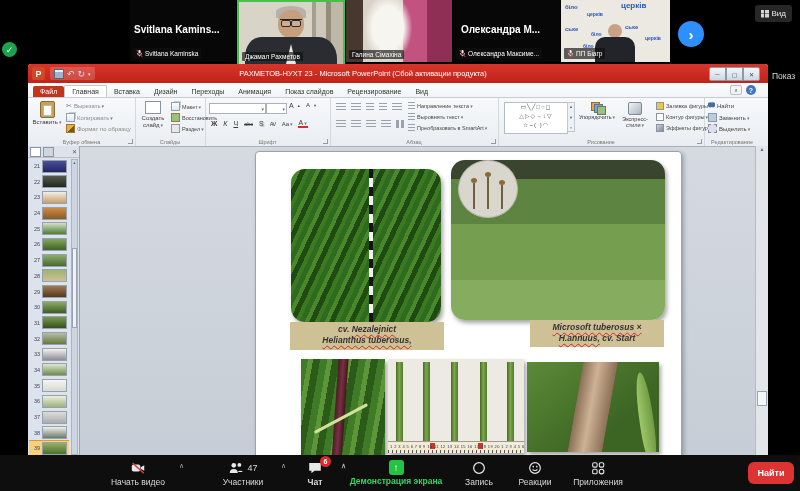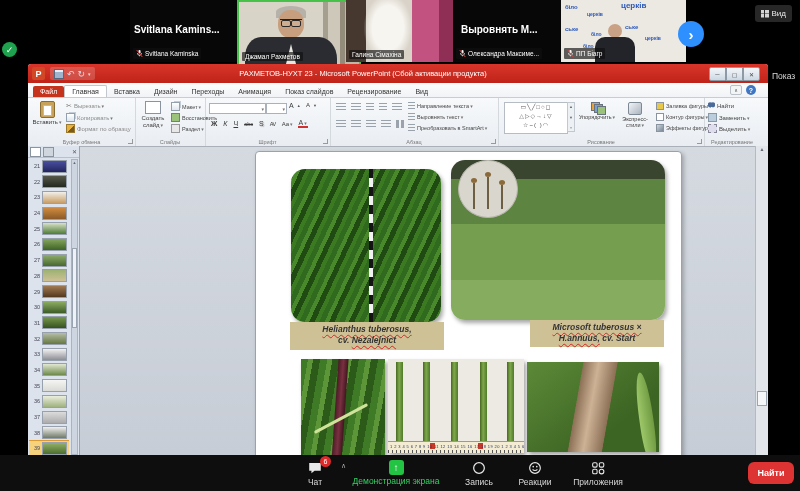--- a/index.html
+++ b/index.html
@@ -1,19 +1,19 @@
 <!DOCTYPE html>
 <html><head>
 <meta charset="utf-8">
 <style>
   html,body{margin:0;padding:0;background:#000;}
   #stage{position:relative;width:800px;height:491px;background:#000;overflow:hidden;
          font-family:"Liberation Sans",sans-serif;-webkit-font-smoothing:antialiased;}
   
-  .vtile{position:absolute;top:0;height:62px;overflow:hidden;background:#070707;padding-left:16px;}
+  .vtile{position:absolute;top:0;height:62px;overflow:hidden;background:#070707;}
   .vtile .bigname{position:absolute;left:4px;top:24px;color:#fff;font-size:10px;font-weight:bold;white-space:nowrap;}
   .chip{position:absolute;left:3px;bottom:3px;display:flex;align-items:center;gap:2px;
         background:rgba(15,15,15,.65);color:#fff;font-size:6.5px;padding:1px 3px;border-radius:1px;white-space:nowrap;}
   .t2{border:2px solid #46c24a;background:linear-gradient(90deg,#d8d4c8 0 70%,#a59f90 70% 74%,#cdc8ba 74% 84%,#938c7b 84% 88%,#beb8a9 88%);}
   .t2 .hair{position:absolute;left:37px;top:4px;width:30px;height:12px;background:#b6b1a9;border-radius:50% 50% 0 0;}
   .t2 .face{position:absolute;left:39px;top:8px;width:26px;height:28px;background:#c79f7e;border-radius:46%;}
   .t2 .glasses{position:absolute;left:41px;top:17px;width:22px;height:6px;border-top:1px solid #222;}
   .t2 .glasses:before,.t2 .glasses:after{content:"";position:absolute;top:0;width:8px;height:5px;border:1px solid #2a2a2a;border-radius:2px;background:rgba(255,255,255,.15);}
   .t2 .glasses:before{left:1px;} .t2 .glasses:after{right:1px;}
   .t2 .suit{position:absolute;bottom:0;left:6px;width:92px;height:27px;background:#2a2c31;border-radius:16px 18px 0 0/20px 22px 0 0;}
@@ -144,21 +144,21 @@
   .ztb{position:absolute;left:0;top:455px;width:800px;height:36px;background:#0e0e0e;}
   .tb-item{position:absolute;top:0;height:36px;display:flex;flex-direction:column;align-items:center;justify-content:center;
            color:#d9d9d9;font-size:8.5px;gap:1px;white-space:nowrap;}
   .tb-item svg{width:16px;height:16px;display:block;}
   .chev{position:absolute;top:7px;font-size:7px;color:#aaa;}
   .iconrow{display:flex;align-items:center;gap:3px;position:relative;}
   .badge{position:absolute;top:-4px;right:-8px;min-width:11px;height:11px;border-radius:6px;background:#e02828;color:#fff;
          font-size:7px;display:flex;align-items:center;justify-content:center;padding:0 2px;box-sizing:border-box;}
   .share-ic{width:15px;height:15px;background:#23c343;border-radius:3px;color:#fff;font-size:10px;font-weight:bold;
             display:flex;align-items:center;justify-content:center;}
-  .share-label{color:#35d463;}
+  .share-label{color:#35d463;font-weight:bold;}
   .leave-btn{position:absolute;right:6px;top:7px;width:46px;height:22px;background:#dd3333;border-radius:6px;color:#fff;
              font-size:9px;font-weight:bold;display:flex;align-items:center;justify-content:center;}
 </style>
 </head>
 <body>
 
 <div id="stage">
 
   <div>
     <div class="vtile" style="left:130px;width:106px;">
@@ -183,21 +183,21 @@
         <span>Джамал Рахметов</span>
       </div>
     </div>
     <div class="vtile t3" style="left:346px;width:106px;">
       <div class="blob"></div>
       <div class="chip">
         <span>Галина Сімахіна</span>
       </div>
     </div>
     <div class="vtile" style="left:453px;width:107px;">
-      <div class="bigname" style="left:8px;">Выровнять  М...</div>
+      <div class="bigname" style="left:8px;">Олександра  М...</div>
       <div class="chip">
         <svg viewBox="0 0 10 12" width="7" height="9">
             <rect x="3.5" y="1" width="3" height="5.5" rx="1.5" fill="#fff"></rect>
             <path d="M2 5.5 a3 3 0 0 0 6 0" fill="none" stroke="#fff" stroke-width="1"></path>
             <line x1="5" y1="8.5" x2="5" y2="10" stroke="#fff"></line>
             <line x1="1" y1="1" x2="9" y2="11" stroke="#e04040" stroke-width="1.4"></line>
           </svg>
         <span>Олександра Максиме...</span>
       </div>
     </div>
@@ -517,22 +517,22 @@
         <div class="photo ph1">
             <div class="pole"></div>
           </div>
         <div class="photo ph2"></div>
         <div class="inset" style="left:202px;top:8px;">
           <div class="stemlet" style="left:14px;"></div>
           <div class="stemlet" style="left:28px;height:32px;"></div>
           <div class="stemlet" style="left:42px;height:24px;"></div>
         </div>
         <div class="cap" style="left:34px;top:170px;width:154px;height:28px;">
+          <div><span>cv.  </span><span class="wavy">Nezalejnict</span></div>
           <div><span class="wavy">Helianthus tuberosus,</span></div>
-          <div><span>cv.  </span><span class="wavy">Nezalejnict</span></div>
         </div>
         <div class="cap" style="left:274px;top:168px;width:134px;height:27px;">
           <div><span class="wavy">Microsoft tuberosus ×</span></div>
           <div><span class="wavy">H.annuus,</span><span> cv. Start</span></div>
         </div>
         <div class="photo ph3">
           <div class="stem-red"></div>
             <div class="leafln"></div>
         </div>
         <div class="photo ph4">
@@ -551,21 +551,43 @@
         <div class="photo ph5">
           <div class="stem-f"></div>
             <div class="leaf-f"></div>
         </div>
       </div>
     </div>
     <div class="vscroll">▲<div class="vthumb"></div></div>
   </div>
 
   <div class="ztb">
-    <div class="tb-item" style="left:288px;width:54px;">
+    <div class="tb-item" style="left:92px;width:92px;">
+      <svg viewBox="0 0 18 18">
+          <rect x="2" y="5" width="9.5" height="8" rx="2" fill="#e8e8e8"></rect>
+          <path d="M12 8.2 L16 6 v6 L12 9.8 Z" fill="#e8e8e8"></path>
+          <line x1="3" y1="3.5" x2="15.5" y2="15" stroke="#d84040" stroke-width="1.6"></line>
+        </svg>
+      <span>Начать видео</span>
+      <span class="chev" style="right:0;">∧</span>
+    </div>
+    <div class="tb-item" style="left:202px;width:82px;">
+      <div class="iconrow">
+        <svg viewBox="0 0 18 18">
+            <circle cx="6.5" cy="6" r="2.6" fill="#e8e8e8"></circle>
+            <path d="M2 14.5 a4.5 4.5 0 0 1 9 0 Z" fill="#e8e8e8"></path>
+            <circle cx="12.8" cy="5.5" r="2.2" fill="#e8e8e8"></circle>
+            <path d="M10.8 13.5 a3.8 3.8 0 0 1 6 0 Z" fill="#e8e8e8"></path>
+          </svg>
+        <span style="font-size:9px;">47</span>
+      </div>
+      <span>Участники</span>
+      <span class="chev" style="right:-2px;">∧</span>
+    </div>
+    <div class="tb-item" style="left:288px;width:54px;font-weight:bold;">
       <div class="iconrow">
         <svg viewBox="0 0 18 18">
             <path d="M2.5 3.5 h13 v8.5 h-7 l-3.5 3 v-3 h-2.5 Z" fill="#e8e8e8"></path>
           </svg>
         <span class="badge">6</span>
       </div>
       <span>Чат</span>
       <span class="chev" style="right:-4px;">∧</span>
     </div>
     <div class="tb-item" style="left:344px;width:104px;">

